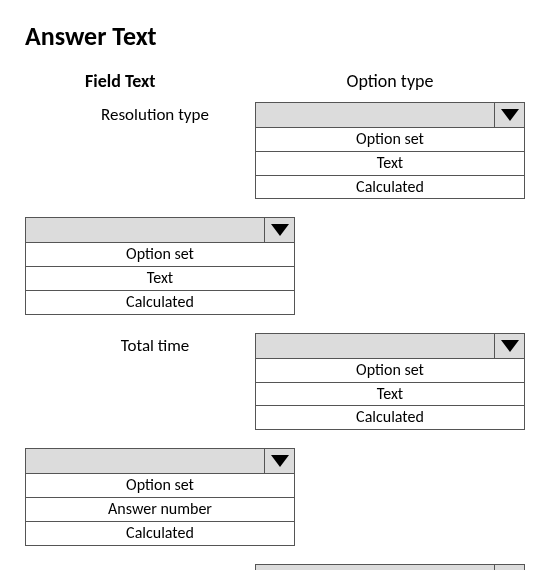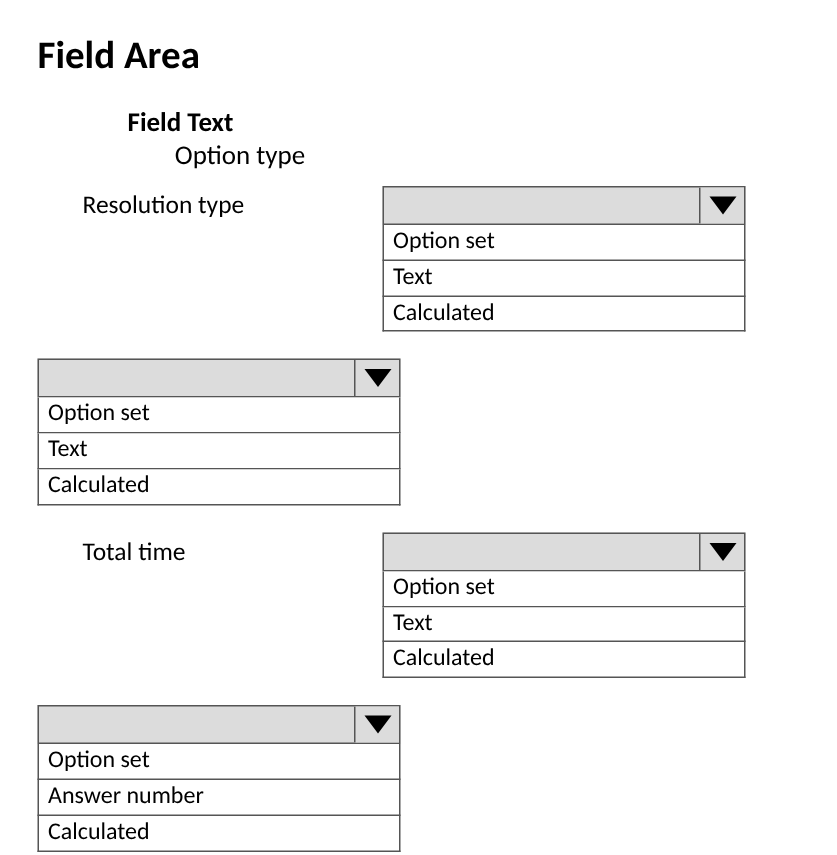--- a/index.html
+++ b/index.html
@@ -14,21 +14,20 @@
       width: 558px;
     }
     .title {
       font-size: 26px;
       font-weight: bold;
       margin-bottom: 18px;
     }
     .columns-header {
       display: flex;
       margin-bottom: 10px;
-      flex-direction: column;
     }
     .col-left {
       width: 230px;
       padding-left: 30px;
     }
     .col-right {
       width: 270px;
     }
     .header-field {
       font-weight: bold;
@@ -38,29 +37,30 @@
     }
     .header-option {
       font-weight: normal;
       font-size: 18px;
       text-align: center;
     }
     .row {
       display: flex;
       margin-bottom: 18px;
       align-items: flex-start;
+      text-align: center;
     }
     .field-label {
       width: 230px;
       padding-left: 30px;
       font-size: 17px;
       padding-top: 2px;
     }
     .dropdown-block {
-      width: 242px;
+      width: 270px;
     }
     .dropdown-header {
       display: flex;
       height: 26px;
       border: 1px solid #555;
       background: #dcdcdc;
     }
     .dropdown-header-space {
       flex: 1;
     }
@@ -84,21 +84,21 @@
       border-top: none;
       padding: 1px 6px;
       font-size: 16px;
       background: #fff;
       line-height: 1.3;
     }
   </style>
 </head>
 <body>
 
-<div class="title">Field Area</div>
+<div class="title">Answer Text</div>
 
 <div class="columns-header">
   <div class="col-left header-field">Field Text</div>
   <div class="col-right header-option">Option type</div>
 </div>
 
 <div class="row">
   <div class="field-label">Resolution type</div>
   <div class="dropdown-block">
     <div class="dropdown-header">

